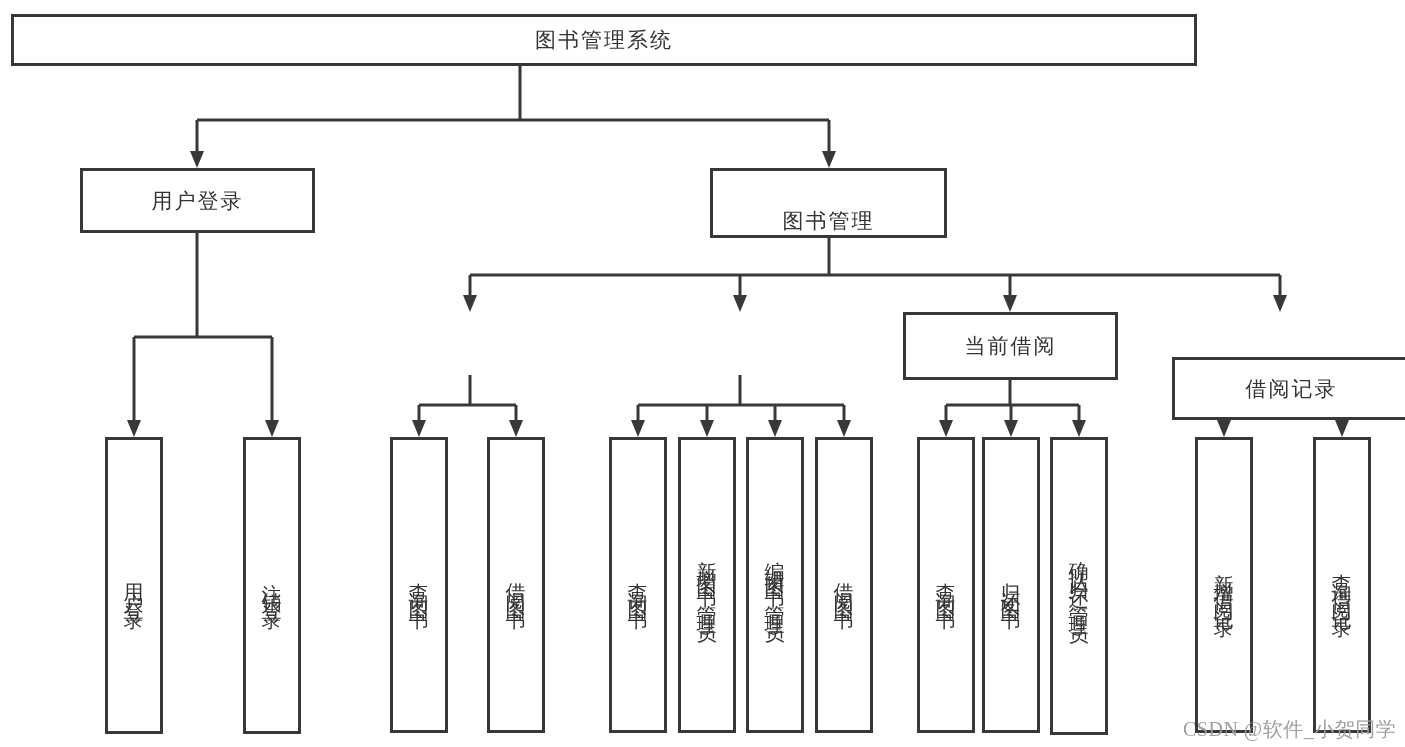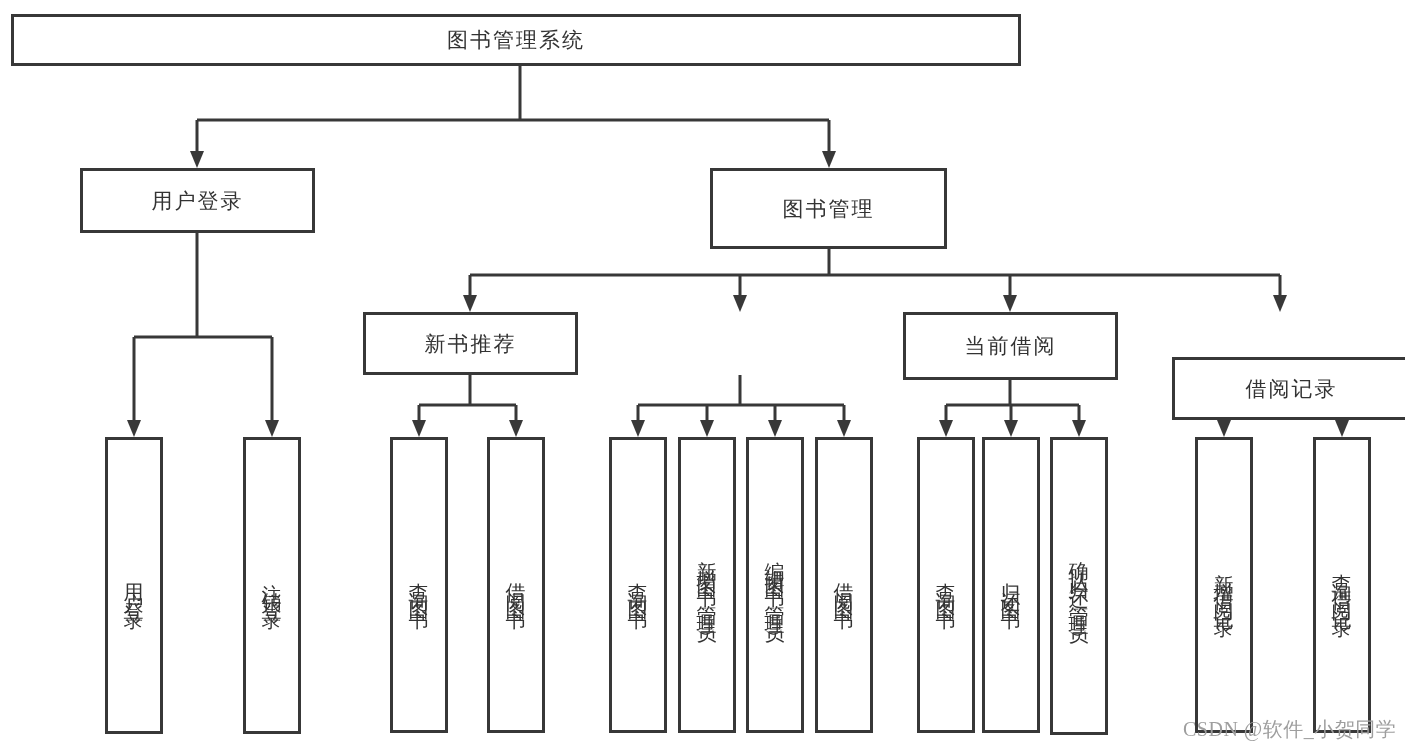--- a/index.html
+++ b/index.html
@@ -63,34 +63,31 @@
       <polygon points="768,420 782,420 775,437"></polygon>
       <polygon points="837,420 851,420 844,437"></polygon>
       <polygon points="939,420 953,420 946,437"></polygon>
       <polygon points="1004,420 1018,420 1011,437"></polygon>
       <polygon points="1072,420 1086,420 1079,437"></polygon>
       <polygon points="1217,420 1231,420 1224,437"></polygon>
       <polygon points="1335,420 1349,420 1342,437"></polygon>
     </g>
   </svg>
 
-  <div class="node hnode" style="left:11px;top:14px;width:1010px;height:52px;justify-content:center;">
+  <div class="node hnode" style="left:11px;top:14px;width:1186px;height:52px;justify-content:center;">
     <span class="lbl">图书管理系统</span>
   </div>
 
   <div class="node hnode" style="left:80px;top:168px;width:235px;height:65px;">
     <span class="lbl">用户登录</span>
   </div>
-  <div class="node hnode" style="left:710px;top:168px;width:237px;height:81px;">
+  <div class="node hnode" style="left:710px;top:168px;width:237px;height:70px;align-items:flex-end;">
     <span class="lbl">图书管理</span>
   </div>
 
-  <div class="node hnode" style="left:363px;top:312px;width:215px;height:63px;">
-    <span class="lbl">新书推荐</span>
-  </div>
   <div class="node hnode" style="left:903px;top:312px;width:215px;height:68px;">
     <span class="lbl">当前借阅</span>
   </div>
   <div class="node hnode" style="left:1172px;top:312px;width:239px;height:63px;margin-top:45px;">
     <span class="lbl">借阅记录</span>
   </div>
 
   <div class="node vnode" style="left:105px;top:437px;width:58px;height:297px;">
     <span class="lbl">用户登录</span>
   </div>

